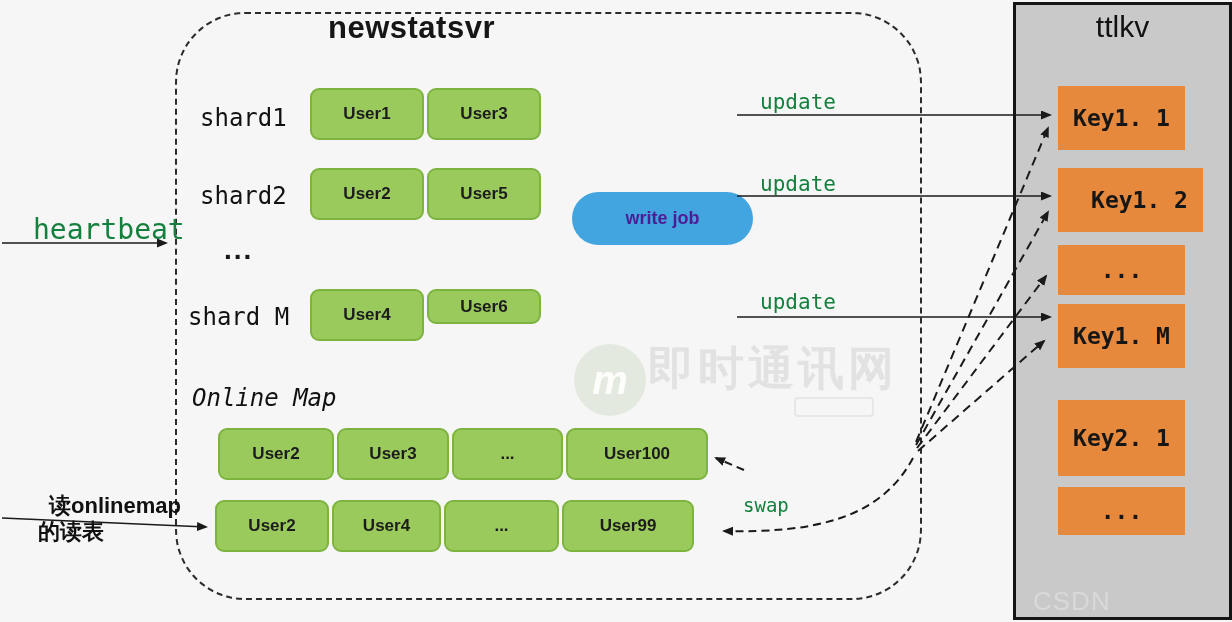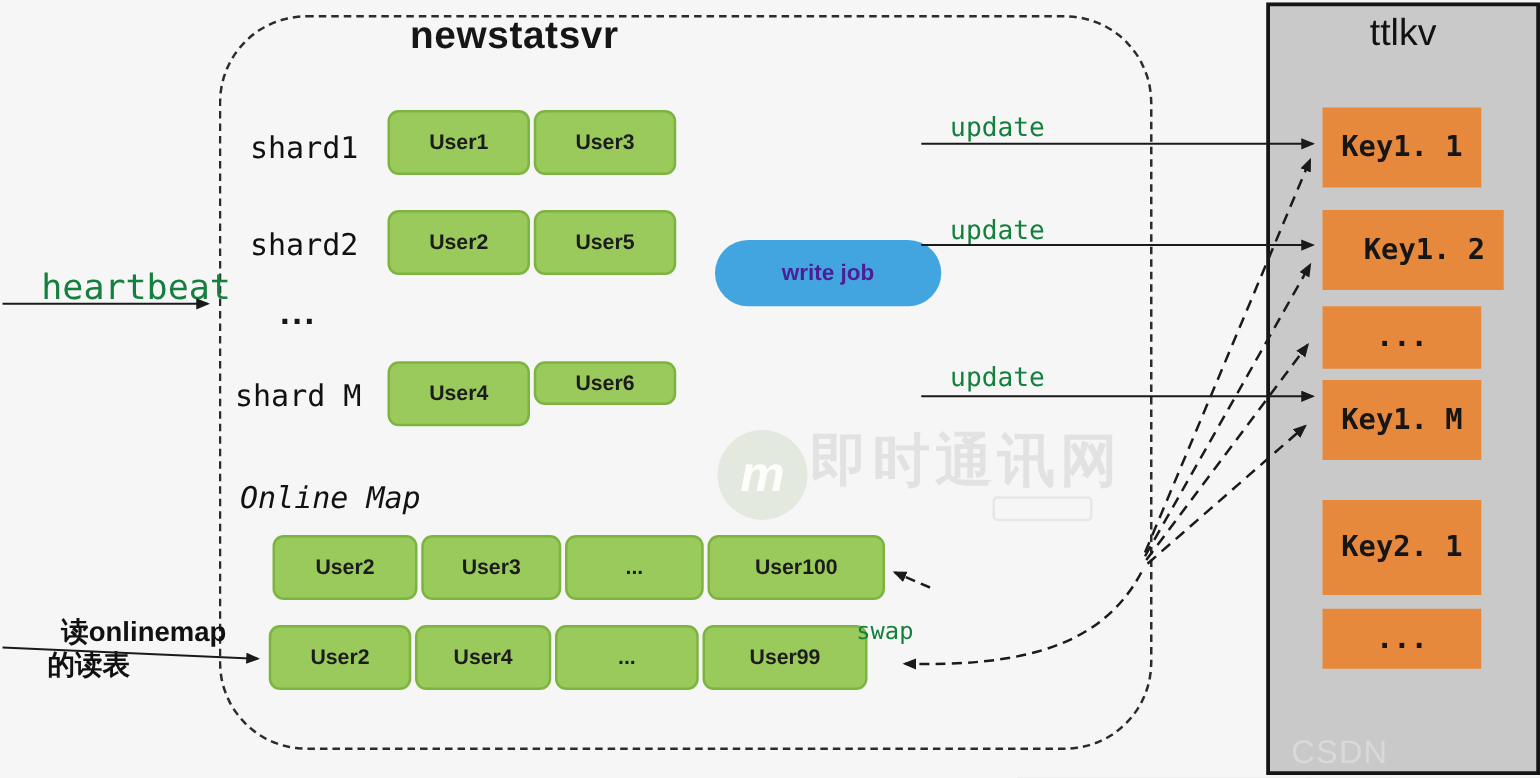--- a/index.html
+++ b/index.html
@@ -110,21 +110,21 @@
     <div class="abs cell" style="left:444px;top:500px;width:115px;height:52px;">...</div>
     <div class="abs cell" style="left:562px;top:500px;width:132px;height:52px;">User99</div>
   </div>
 
   <div class="abs job" style="left:572px;top:192px;width:181px;height:53px;">write job</div>
 
   <div class="abs mono edge-label" style="left:738px;top:90px;width:120px;text-align:center;">update</div>
   <div class="abs mono edge-label" style="left:738px;top:172px;width:120px;text-align:center;">update</div>
   <div class="abs mono edge-label" style="left:738px;top:290px;width:120px;text-align:center;">update</div>
   <div class="abs mono edge-label" style="left:33px;top:213px;font-size:28px;">heartbeat</div>
-  <div class="abs mono edge-label" style="left:685px;top:494px;font-size:19px;">swap</div>
+  <div class="abs mono edge-label" style="left:743px;top:494px;font-size:19px;">swap</div>
   <div class="abs cn-label" style="left:13px;top:491px;margin-left:36px;">读onlinemap</div>
   <div class="abs cn-label" style="left:38px;top:517px;">的读表</div>
 
   <div class="abs panel"></div>
   <div class="abs panel-title">ttlkv</div>
   <div class="abs key-cell" style="top:86px;height:64px;">Key1. 1</div>
   <div class="abs key-cell" style="top:168px;height:64px;padding-left:18px;">Key1. 2</div>
   <div class="abs key-cell" style="top:245px;height:50px;">...</div>
   <div class="abs key-cell" style="top:304px;height:64px;">Key1. M</div>
   <div class="abs key-cell" style="top:400px;height:76px;">Key2. 1</div>

